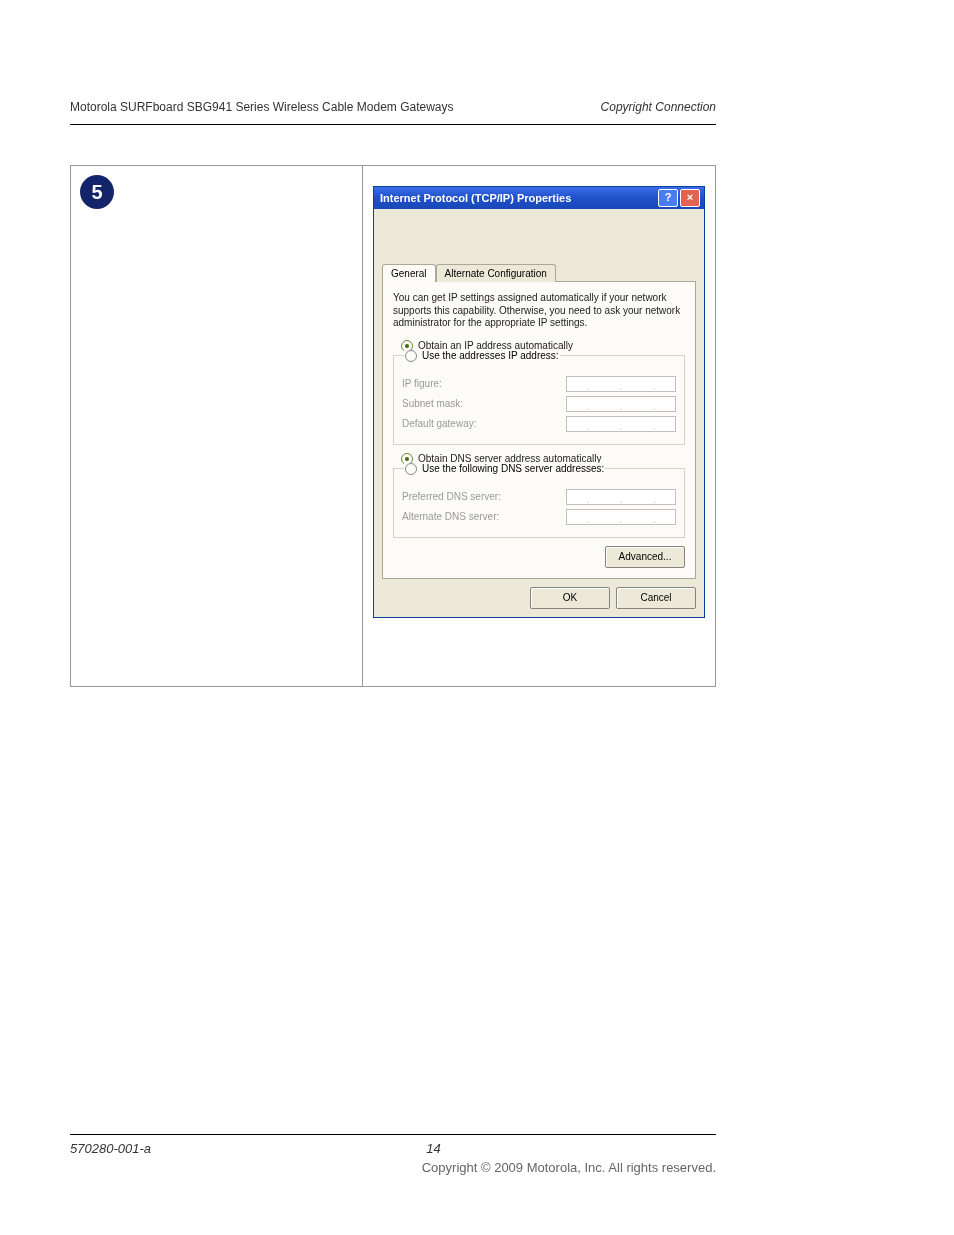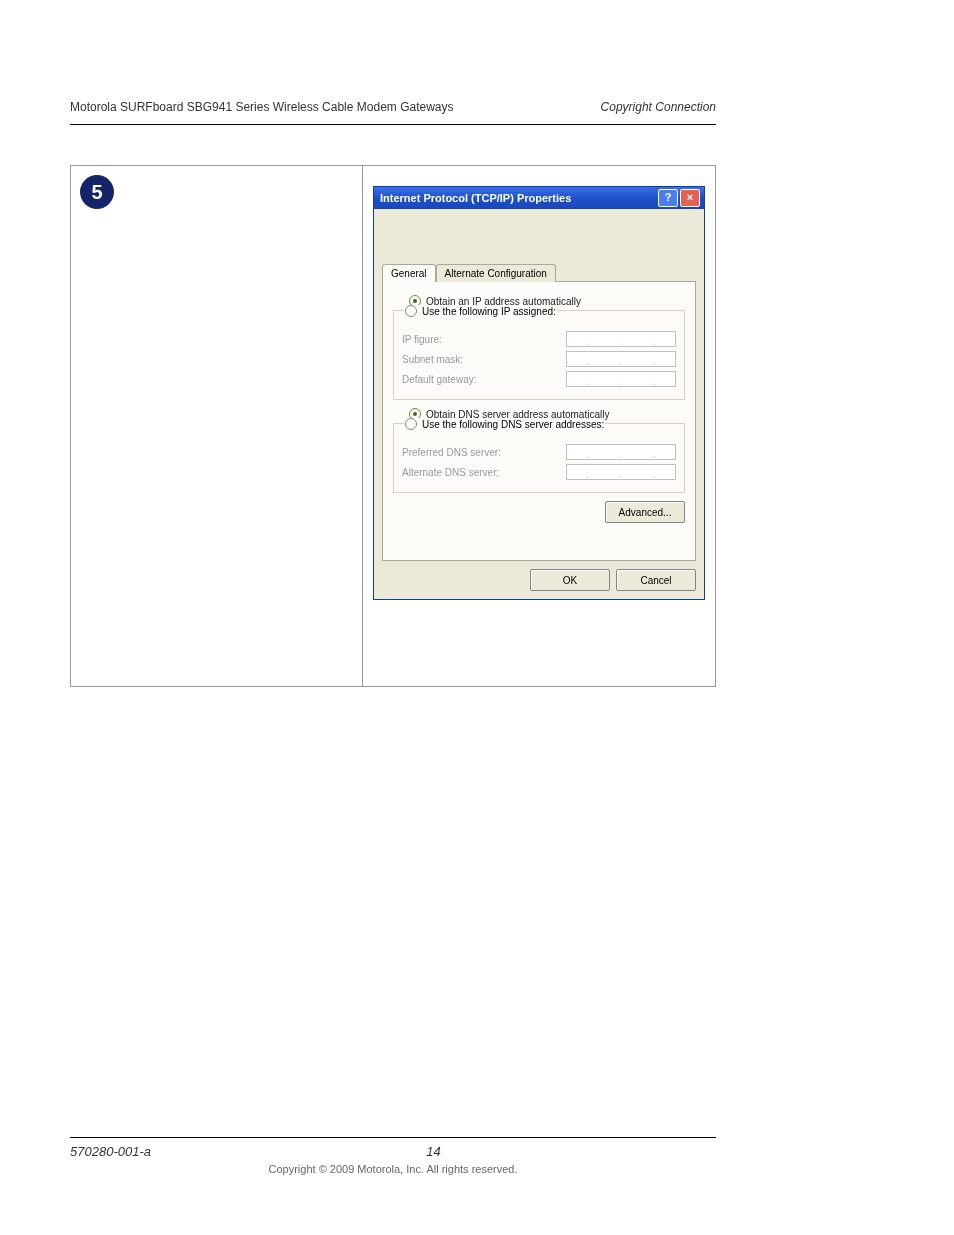--- a/index.html
+++ b/index.html
@@ -143,21 +143,21 @@
     font-size: 10px;
     color: #222;
     line-height: 1.25;
     margin-bottom: 10px;
   }
   .radio-line {
     display: flex;
     align-items: center;
     gap: 5px;
     font-size: 10px;
-    margin: 3px 16px;
+    margin: 3px 8px;
     color: #222;
   }
   .radio-dot {
     width: 10px; height: 10px;
     border: 1px solid #6a8e3a;
     border-radius: 50%;
     display: inline-flex;
     align-items: center;
     justify-content: center;
   }
@@ -247,22 +247,22 @@
   }
   .footer-row {
     display: flex;
     justify-content: space-between;
     font-size: 13px;
     color: #333;
     font-style: italic;
   }
   .footer-center { flex:1; text-align:center; }
   .copyright {
-    text-align: center;
-    font-size: 11px;
+    text-align: right;
+    font-size: 13px;
     color: #666;
     margin-top: 4px;
   }
 </style>
 </head>
 <body>
 
 <div class="page">
 
   <div class="header-row">
@@ -290,30 +290,31 @@
           </div>
         </div>
 
         <div class="xp-body">
           <div class="xp-tabs">
             <div class="xp-tab active"><span>General</span></div>
             <div class="xp-tab inactive"><span>Alternate Configuration</span></div>
           </div>
 
           <div class="xp-tabpage">
+            <div class="xp-desc">You can get IP settings assigned automatically if your network supports this capability. Otherwise, you need to ask your network administrator for the appropriate IP settings.</div>
 
             <div class="radio-line">
               <span class="radio-dot checked"></span>
               <span>Obtain an IP address automatically</span>
             </div>
 
             <div class="group-frame">
               <span class="group-legend">
                 <span class="radio-dot unchecked"></span>
-                <span>Use the following IP assigned:</span>
+                <span>Use the addresses IP address:</span>
               </span>
               <div style="margin-top:-6px;">
                 <div class="field-row">
                   <span class="field-label">IP figure:</span>
                   <span class="ip-input">
                       <span>.</span>
                       <span>.</span>
                       <span>.</span>
                     </span>
                 </div>

